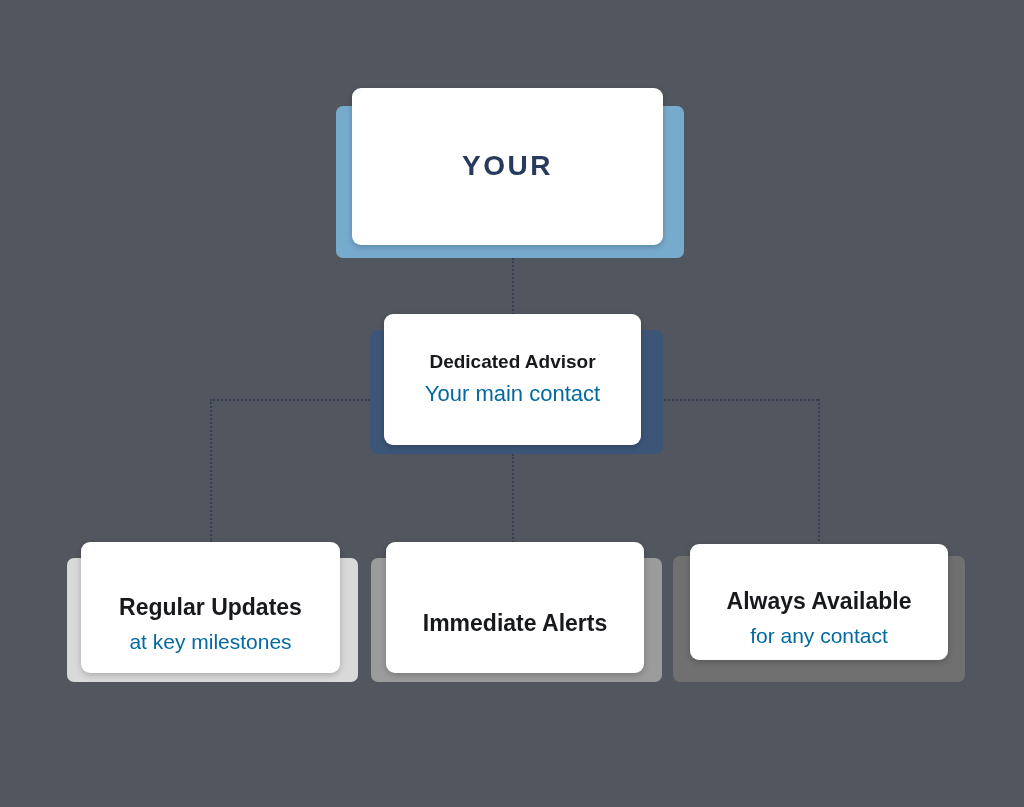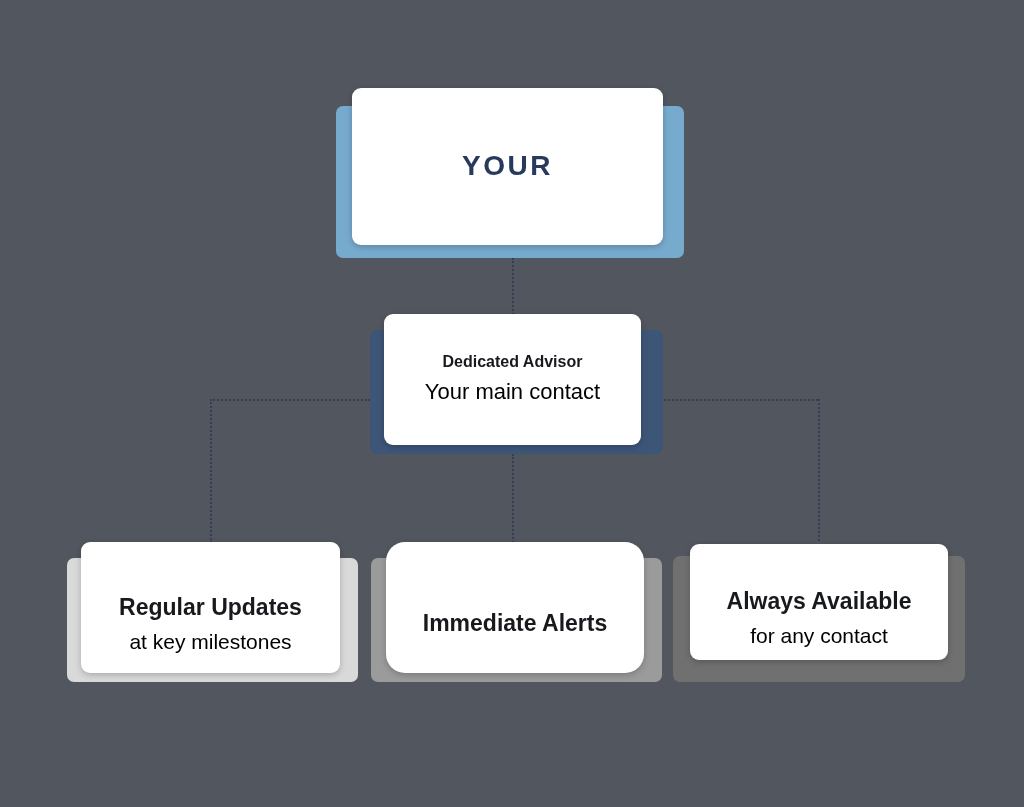--- a/index.html
+++ b/index.html
@@ -32,27 +32,27 @@
   .root-title {
     font-weight: bold;
     font-size: 28px;
     letter-spacing: 2.5px;
     word-spacing: 6px;
     line-height: 1.45;
     color: #27395c;
   }
   .card-title {
     font-weight: bold;
-    font-size: 16px;
+    font-size: 19px;
     color: #17191d;
     line-height: 1.3;
   }
   .card-sub {
     font-size: 22px;
-    color: #000000;
+    color: #0369a1;
     line-height: 1.3;
     margin-top: 5px;
   }
   .bottom .card-title { font-size: 23px; margin-top: 33px; }
   .bottom .card-sub   { font-size: 21px; }
   .conn-h {
     position: absolute;
     height: 0;
     border-top: 2px dotted #333d54;
   }
@@ -87,21 +87,21 @@
     <div class="card-sub">Your main contact</div>
   </div>
 
   <div class="node-back" style="left: 67px; top: 558px; width: 291px; height: 124px; background: rgb(217, 217, 217);"></div>
   <div class="node-card bottom" style="left:81px; top:542px; width:259px; height:131px;">
     <div class="card-title">Regular Updates</div>
     <div class="card-sub">at key milestones</div>
   </div>
 
   <div class="node-back" style="left: 371px; top: 558px; width: 291px; height: 124px; background: rgb(155, 155, 155);"></div>
-  <div class="node-card bottom" style="left:386px; top:542px; width:258px; height:131px;border-radius:19px;">
+  <div class="node-card bottom" style="left:386px; top:542px; width:258px; height:131px;">
     <div class="card-title">Immediate Alerts</div>
   </div>
 
   <div class="node-back" style="left: 673px; top: 556px; width: 292px; height: 126px; background: rgb(112, 112, 112);"></div>
   <div class="node-card bottom" style="left:690px; top:544px; width:258px; height:116px;">
     <div class="card-title">Always Available</div>
     <div class="card-sub">for any contact</div>
   </div>
 
 </div>

